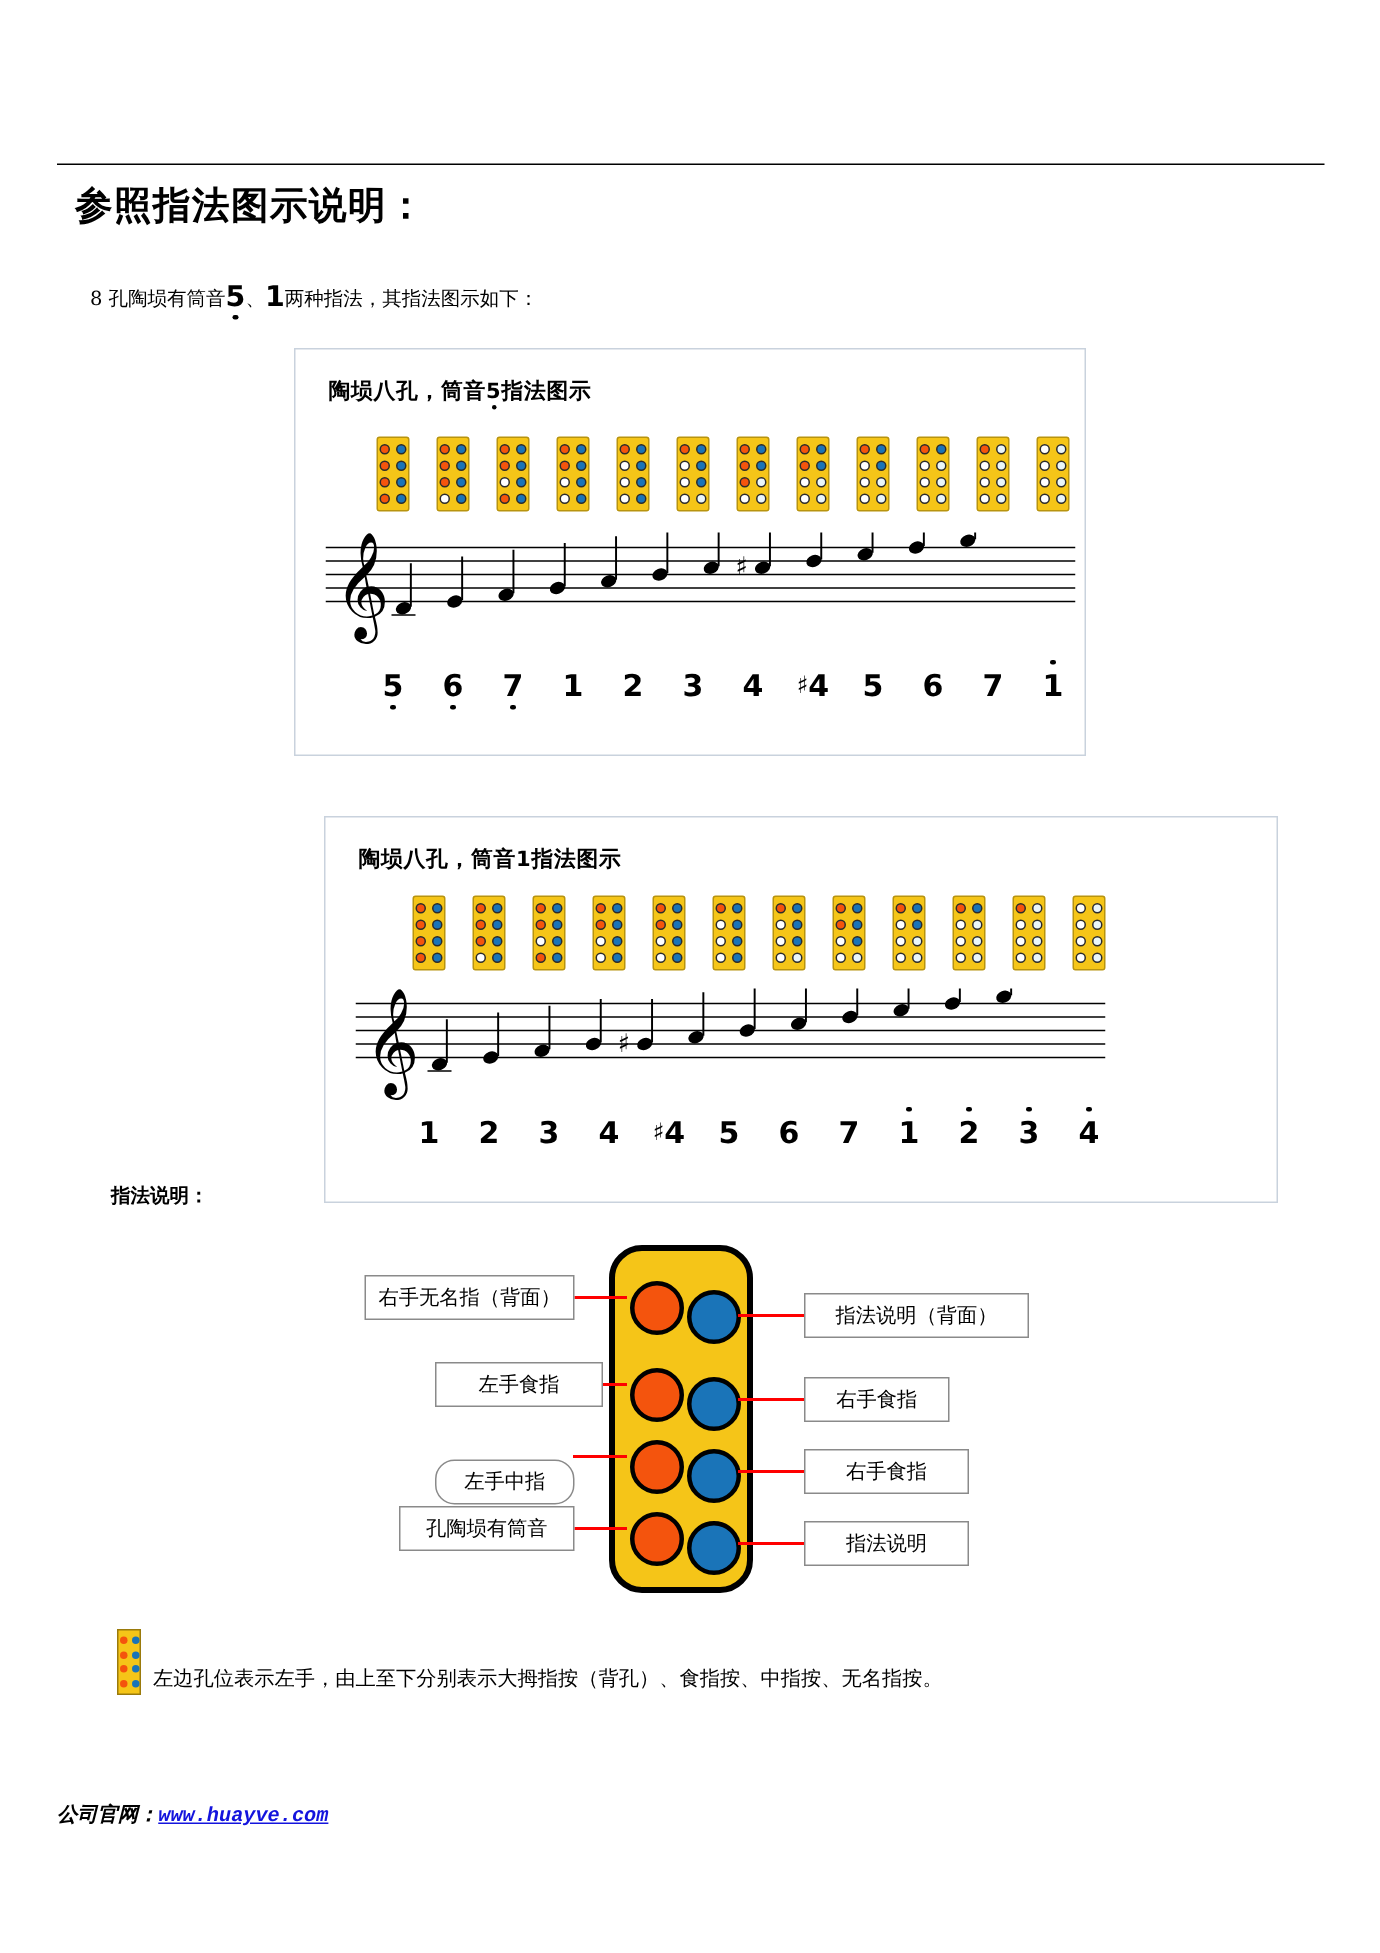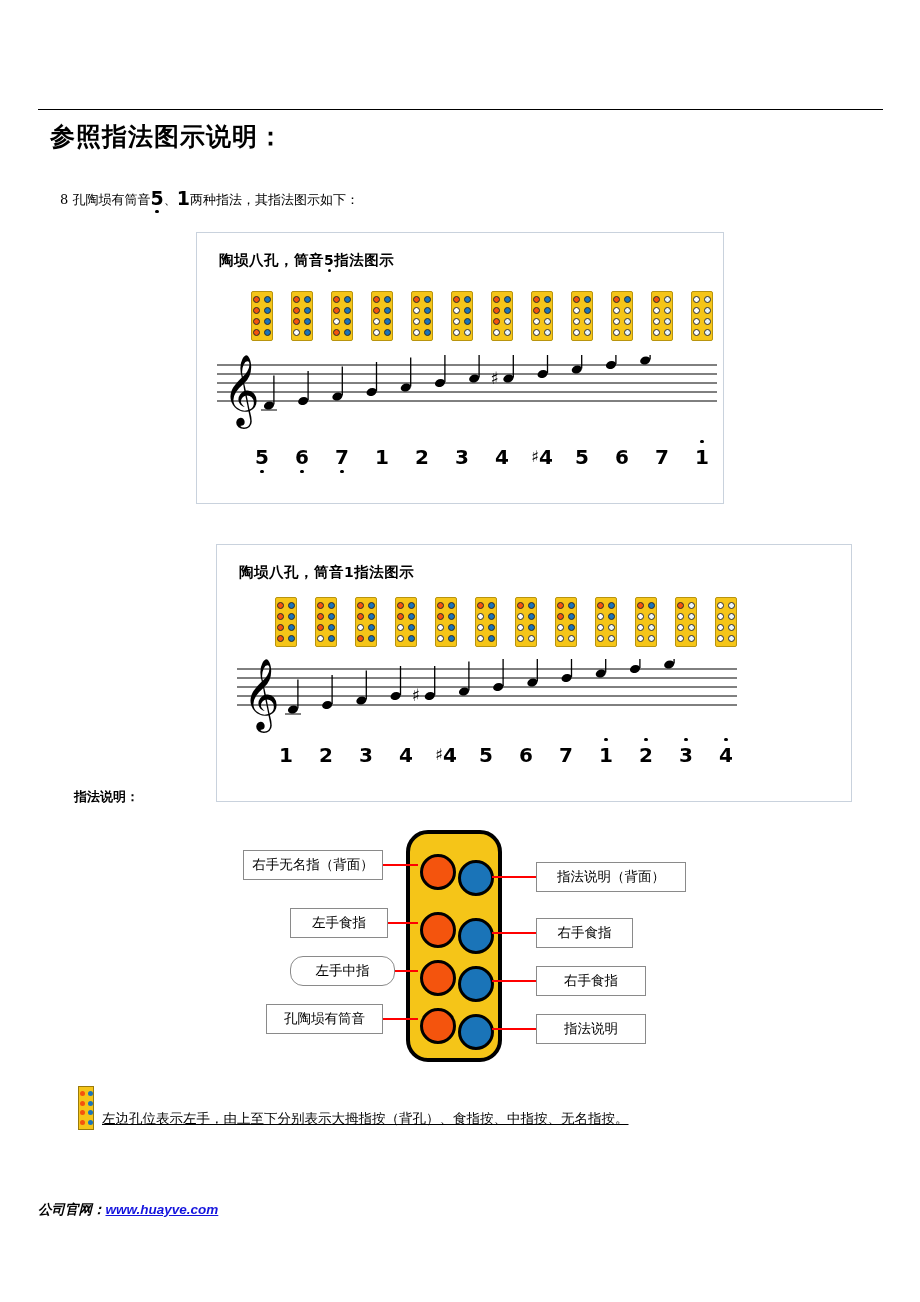--- a/index.html
+++ b/index.html
@@ -164,27 +164,27 @@
     display:flex; flex-direction:column; justify-content:space-around;
     align-items:center; padding:2px 0; box-sizing:border-box;
   }
   .mini-row { display:flex; justify-content:space-between; width:13px; }
   .mini-hole { width:5px; height:5px; border-radius:50%; }
   .mini-hole.l { background:#f4540d; }
   .mini-hole.r { background:#1a74b8; }
   .caption-text {
     position:absolute; left:24px; top:24px;
     font-family:"DejaVu Serif","Liberation Serif",serif;
-    font-size:13.5px; white-space:nowrap;text-decoration:underline;
+    font-size:13.5px; white-space:nowrap;
   }
 
   
   .footer {
     position:absolute; left:38px; top:1201px;
-    font-family:Liberation Sans, sans-serif;
+    font-family:Liberation Mono, monospace;
     font-size:13.5px; font-style:italic; font-weight:bold;
   }
   .footer .url {
     color:#1414dd; text-decoration:underline; font-style:italic; font-weight:bold;
   }
 </style>
 </head>
 <body>
 
 <div class="page-frame">
@@ -765,22 +765,22 @@
     <div class="lead" style="left:382px; top:102px; width:36px;"></div>
     <div class="lead" style="left:382px; top:150px; width:36px;"></div>
     <div class="lead" style="left:382px; top:198px; width:36px;"></div>
 
     <div class="lead" style="left:492px; top:56px;  width:44px;"></div>
     <div class="lead" style="left:492px; top:112px; width:44px;"></div>
     <div class="lead" style="left:492px; top:160px; width:44px;"></div>
     <div class="lead" style="left:492px; top:208px; width:44px;"></div>
 
     <div class="lbl" style="left:243px; top:30px;  width:140px;">右手无名指（背面）</div>
-    <div class="lbl" style="left:290px; top:88px;  width:98px;">左手食指</div>
-    <div class="lbl" style="left:290px; top:136px; width:105px;border-radius:13px;">左手中指</div>
+    <div class="lbl" style="left:290px; top:88px;  width:112px;">左手食指</div>
+    <div class="lbl" style="left:290px; top:153px; width:93px;border-radius:13px;">左手中指</div>
     <div class="lbl" style="left:266px; top:184px; width:117px;">孔陶埙有筒音</div>
 
     <div class="lbl" style="left:536px; top:42px;  width:150px;">指法说明（背面）</div>
     <div class="lbl" style="left:536px; top:98px;  width:97px;">右手食指</div>
     <div class="lbl" style="left:536px; top:146px; width:110px;">右手食指</div>
     <div class="lbl" style="left:536px; top:194px; width:110px;">指法说明</div>
   </div>
 
   <div class="caption-wrap">
     <div class="mini-chip" id="minichip">

